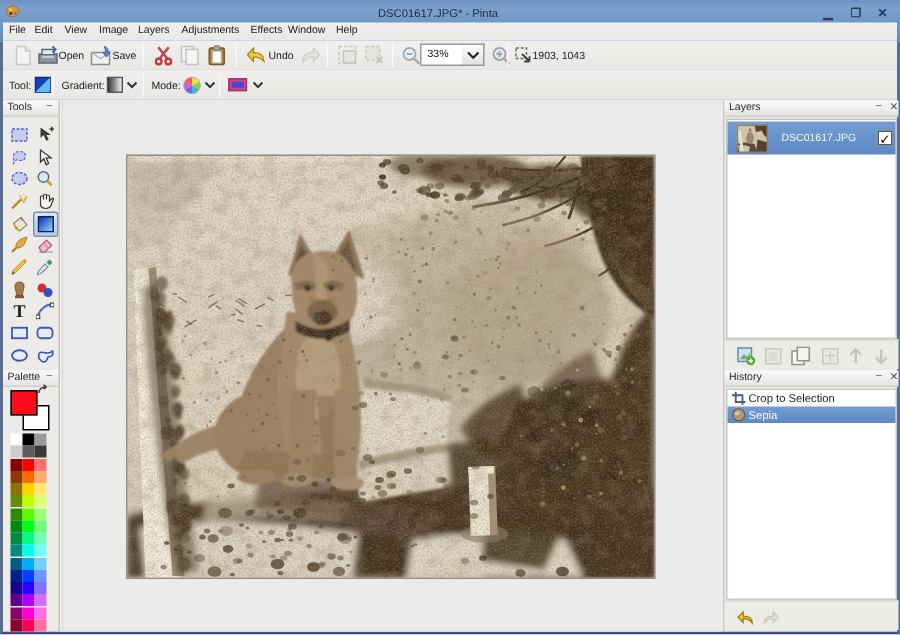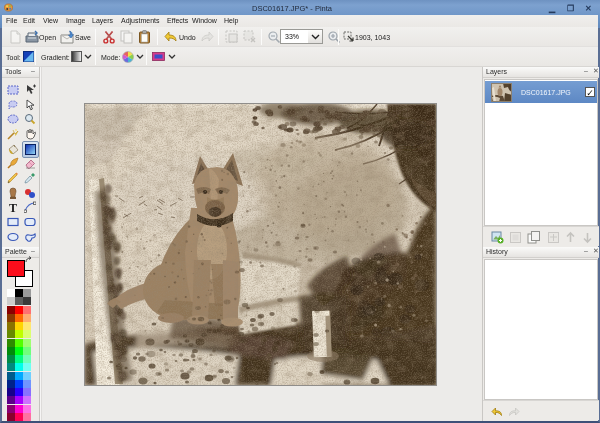--- a/index.html
+++ b/index.html
@@ -1214,20 +1214,27 @@
               <path d="M6.5 2v9M3 5.5L6.5 2 10 5.5" fill="none" stroke="#7a7a76" stroke-width="1.6"></path>
             </svg>
           <svg style="position:absolute;left:98px;top:4px;opacity:.35" width="13" height="13">
               <path d="M6.5 2v9M3 7.5L6.5 11 10 7.5" fill="none" stroke="#7a7a76" stroke-width="1.6"></path>
             </svg>
         </div>
       </div>
       <div id="history-panel">
         <div class="phead">History<span class="pdash" style="left:101px">–</span><span class="pdash" style="left:110px">✕</span></div>
         <div class="wlist" style="top:12px;height:141px">
+          <div class="hitem"><svg class="hic">
+                <path d="M2.5 0v7h7M0 2.5h7v7" fill="none" stroke="#4a5a8a" stroke-width="1.2"></path>
+              </svg>Crop to Selection</div>
+          <div class="hitem sel-row" style="color:#fff"><svg class="hic">
+                <circle cx="4.5" cy="4.5" r="4" fill="#b09a7a" stroke="#6a5a42" stroke-width="0.8"></circle>
+                <circle cx="3.5" cy="3.5" r="1.4" fill="#d8c8aa"></circle>
+              </svg>Sepia</div>
         </div>
         <div class="ptools" style="top:153px">
           <svg style="position:absolute;left:8px;top:5px" width="12" height="11">
               <path d="M10.5 9.5c0-3.4-2-4.7-6-4.7V2L1 5.5l3.5 3.5V6.4c3 0 4.6.9 6 3.1z" fill="#f0c934" stroke="#a07b10" stroke-width="0.8"></path>
             </svg>
           <svg style="position:absolute;left:25px;top:5px;opacity:.45" width="12" height="11">
               <path d="M1.5 9.5c0-3.4 2-4.7 6-4.7V2L11 5.5 7.5 9V6.4c-3 0-4.6.9-6 3.1z" fill="#d8d8d4" stroke="#9a9a96" stroke-width="0.8"></path>
             </svg>
         </div>
       </div>

